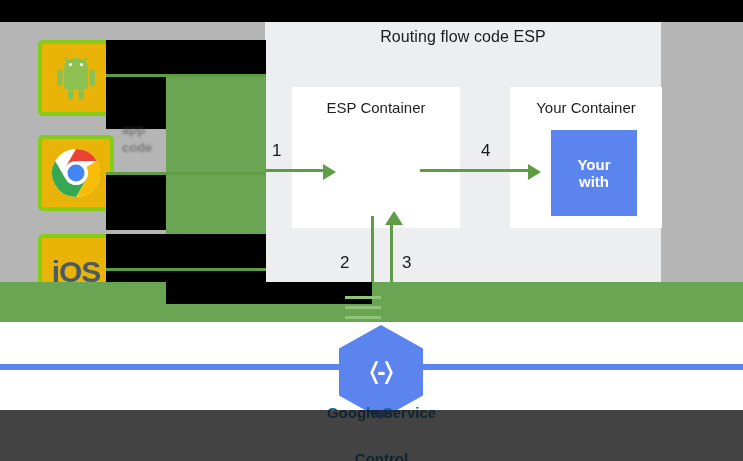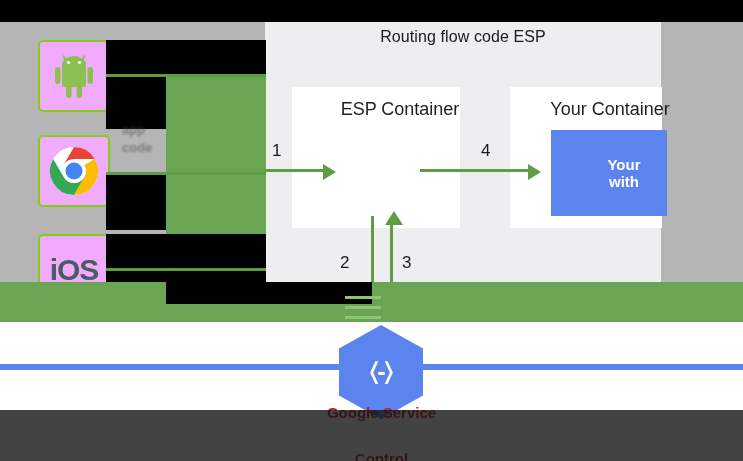--- a/index.html
+++ b/index.html
@@ -19,31 +19,31 @@
     font-size:16px;color:#1a1a1a;letter-spacing:.1px;
   }
 
   
   .container-card{position:absolute;background:#ffffff;}
   #esp-container{left:292px;top:87px;width:168px;height:141px;}
   #your-container{left:510px;top:87px;width:167px;height:141px;}
   #your-container{width:152px;}
   .container-label{
     position:absolute;width:100%;top:12px;text-align:center;
-    font-size:18px;color:#1f1f1f;margin-left:24px;
+    font-size:15px;color:#1f1f1f;
   }
 
   
   .blue-box{
     position:absolute;background:#5b84ef;color:#ffffff;font-weight:bold;
     display:flex;align-items:center;justify-content:center;text-align:center;
     font-size:15px;line-height:1.15;
   }
   #esp-box{left:338px;top:130px;width:82px;height:86px;}
-  #yourcode-box{left:551px;top:130px;width:86px;height:86px;padding-left:30px;}
+  #yourcode-box{left:551px;top:130px;width:86px;height:86px;}
 
   
   .gline{position:absolute;background:#5f9c44;}
   .arrow-right{
     position:absolute;width:0;height:0;
     border-top:8px solid transparent;border-bottom:8px solid transparent;
     border-left:13px solid #5f9c44;
   }
   .arrow-up{
     position:absolute;width:0;height:0;
@@ -63,22 +63,22 @@
   
   #line2{left:371px;top:216px;width:3px;height:116px;}
   #num2{left:340px;top:253px;}
   
   #line3{left:390px;top:222px;width:3px;height:110px;}
   #head3{left:385px;top:211px;}
   #num3{left:402px;top:253px;}
 
   
   .client-tile{
-    position:absolute;width:68px;height:68px;background:#f0abfc;
-    border:2px solid #84cc16;border-radius:5px;
+    position:absolute;width:68px;height:68px;background:#eab308;
+    border:4px solid #84cc16;border-radius:5px;
     display:flex;align-items:center;justify-content:center;overflow:hidden;
   }
   #tile-android{left:38px;top:40px;}
   #tile-chrome{left:38px;top:135px;}
   #tile-ios{left:38px;top:234px;}
   .ios-text{font-size:30px;font-weight:bold;color:#4a5b63;letter-spacing:-1px;}
 
   
   #stub-android{left:106px;top:74px;width:160px;height:3px;}
   #stub-chrome{left:106px;top:172px;width:160px;height:3px;}
@@ -117,21 +117,21 @@
   #blue-rail{left:0px;top:364px;width:743px;height:6px;background:#5b84ef;}
   #hex{
     position:absolute;left:339px;top:325px;width:84px;height:94px;
     background:#5b84ef;
     clip-path:polygon(50% 0%,100% 25%,100% 75%,50% 100%,0% 75%,0% 25%);
     display:flex;align-items:center;justify-content:center;
   }
   #hex-glyph{color:#ffffff;font-size:25px;font-weight:bold;letter-spacing:-1px;}
   .hex-caption{
     position:absolute;left:243px;width:277px;text-align:center;
-    font-size:15px;color:#b91c1c;font-weight:bold;
+    font-size:15px;color:#0369a1;font-weight:bold;
   }
   #cap1{top:404px;}
   #cap2{top:422px;margin-top:28px;}
   
   #bottom-dark{left:0px;top:410px;width:743px;height:51px;background:rgba(20,20,20,.80);}
 </style>
 </head>
 <body>
 
 <div id="stage">

